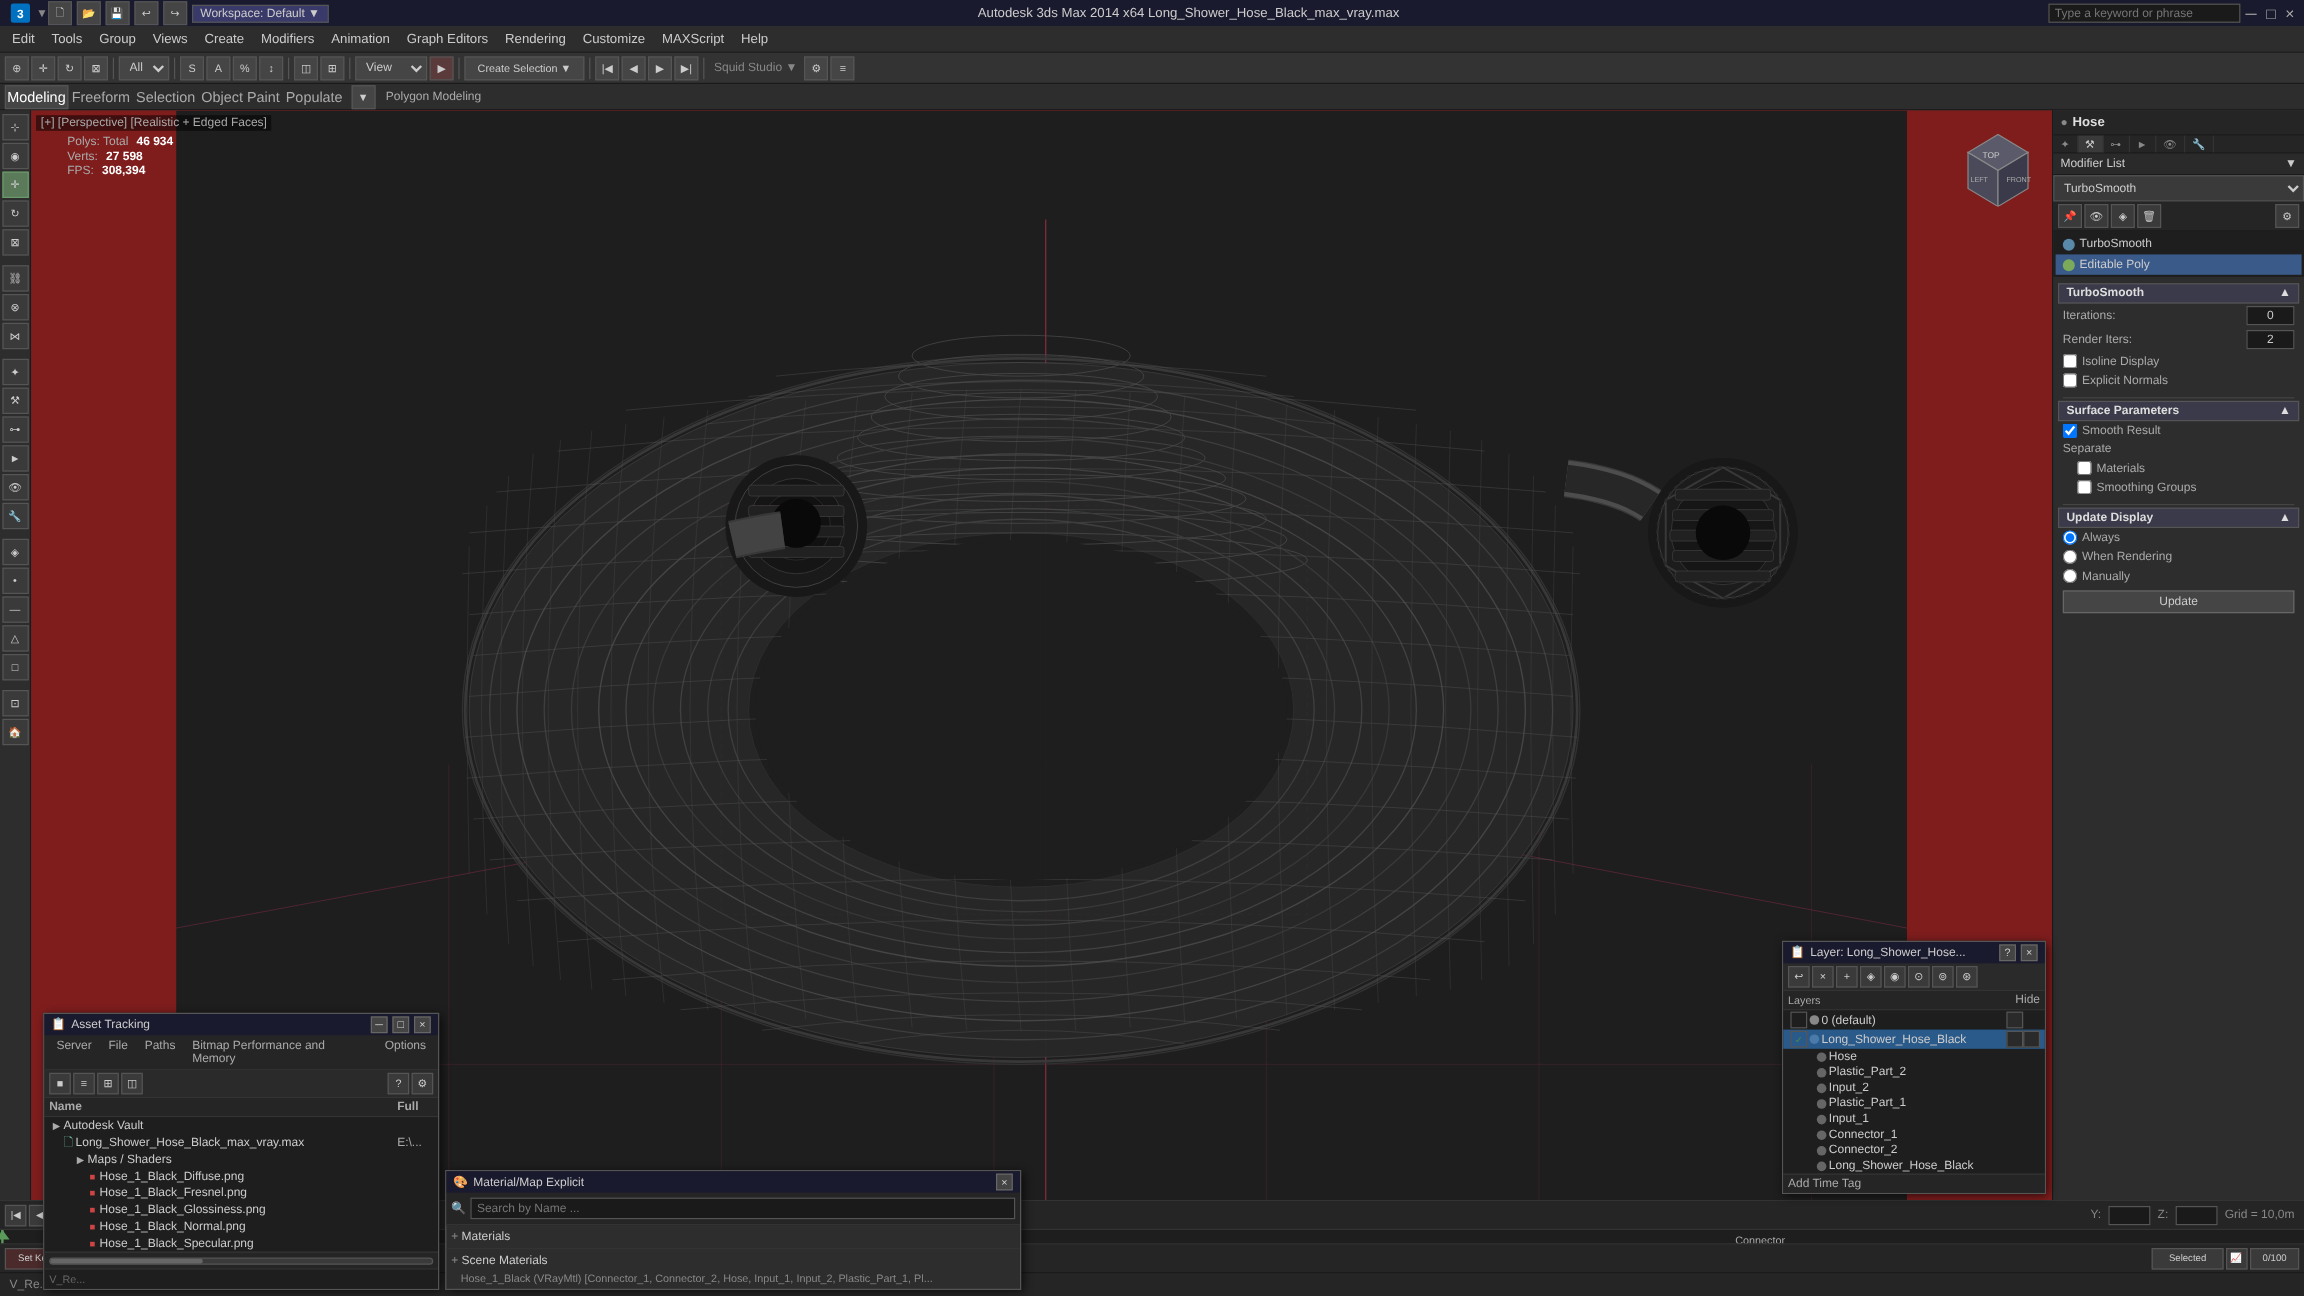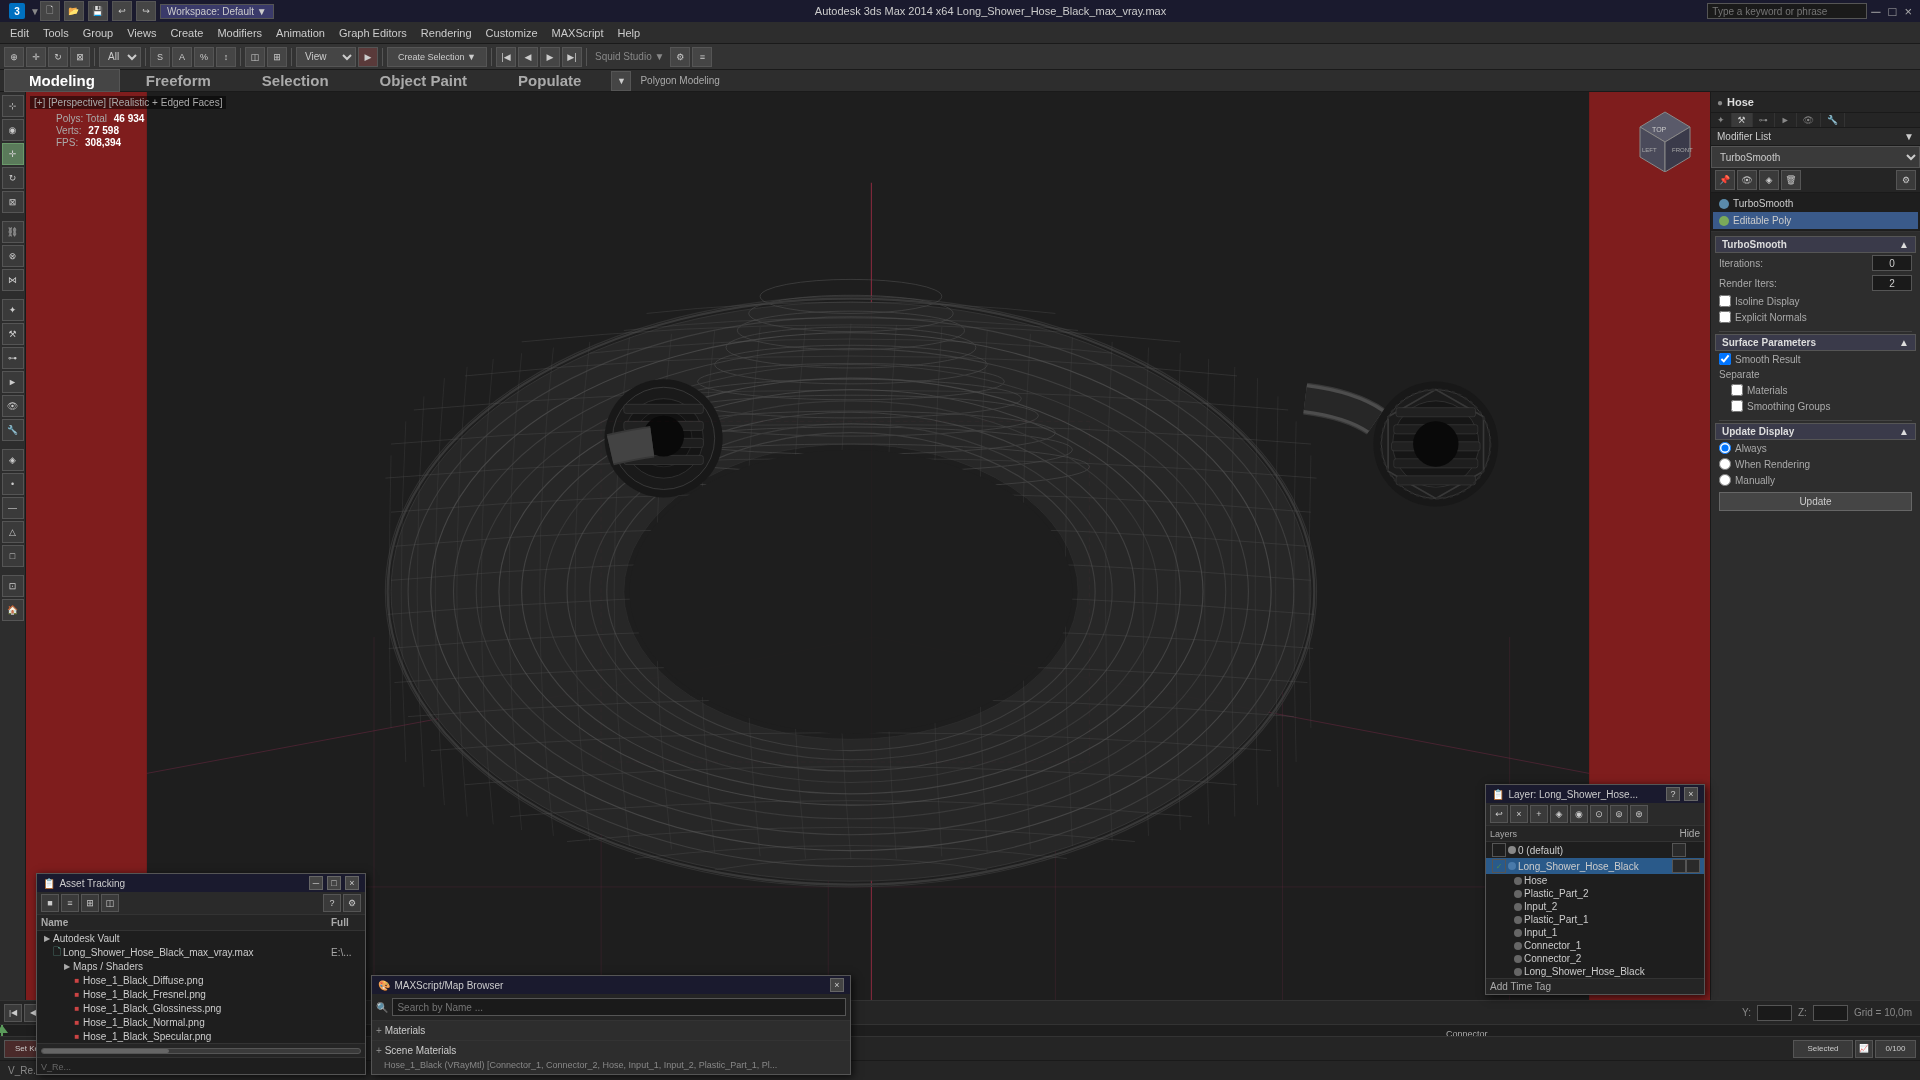--- a/index.html
+++ b/index.html
@@ -32,21 +32,21 @@
     }
     .toolbar-separator { width: 1px; height: 18px; background: #555; margin: 0 2px; }
     .toolbar-dropdown { height: 20px; background: #454545; border: 1px solid #555; color: #ccc; font-size: 10px; padding: 0 4px; }
 
     
     #modetabs {
       height: 22px; background: #2d2d2d; display: flex; align-items: center; padding: 0 4px; gap: 1px;
       border-bottom: 1px solid #1a1a1a;
     }
     .mode-tab {
-      padding: 2px 24px; cursor: pointer; color: #aaa; font-size: 15px; border: 1px solid transparent; font-weight: bold;
+      padding: 2px 1px; cursor: pointer; color: #aaa; font-size: 12px; border: 1px solid transparent;
     }
     .mode-tab.active { background: #454545; border: 1px solid #555; color: #fff; }
     #polygon-label { color: #aaa; font-size: 10px; padding: 2px 8px; }
 
     
     #main { display: flex; height: calc(1080px - 22px - 22px - 26px - 22px); }
 
     
     #leftsidebar { width: 26px; background: #2d2d2d; display: flex; flex-direction: column; align-items: center; padding: 2px 0; border-right: 1px solid #1a1a1a; }
     .side-btn { width: 22px; height: 22px; background: #3a3a3a; border: 1px solid #555; color: #ccc; font-size: 9px; cursor: pointer; display: flex; align-items: center; justify-content: center; margin: 1px 0; }
@@ -491,20 +491,27 @@
         <div class="fw-title">
           <span style="font-size:10px;">📋</span>
           <span>Asset Tracking</span>
         </div>
         <div class="fw-controls">
           <div class="fw-btn">─</div>
           <div class="fw-btn">□</div>
           <div class="fw-btn">×</div>
         </div>
       </div>
+      <div class="fw-menubar">
+        <span>Server</span>
+        <span>File</span>
+        <span>Paths</span>
+        <span>Bitmap Performance and Memory</span>
+        <span>Options</span>
+      </div>
       <div class="fw-toolbar">
         <div class="fw-tool-btn">■</div>
         <div class="fw-tool-btn">≡</div>
         <div class="fw-tool-btn">⊞</div>
         <div class="fw-tool-btn">◫</div>
         <div style="flex:1;"></div>
         <div class="fw-tool-btn">?</div>
         <div class="fw-tool-btn">⚙</div>
       </div>
       <div class="at-header-row">
@@ -561,21 +568,21 @@
       </div>
       <div style="background:#1e1e1e;padding:2px 4px;border-top:1px solid #333;">
         <span style="color:#666;font-size:9px;">V_Re...</span>
       </div>
     </div>
 
     <div class="floating-window" id="material-browser" style="left:345px; bottom:5px;">
       <div class="fw-titlebar">
         <div class="fw-title">
           <span style="font-size:10px;">🎨</span>
-          <span>MAXScript/Map Browser</span>
+          <span>Material/Map Explicit</span>
         </div>
         <div class="fw-controls">
           <div class="fw-btn">×</div>
         </div>
       </div>
       <div class="mb-search">
         <span style="font-size:10px;">🔍</span>
         <input type="text" placeholder="Search by Name ..." style="">
       </div>
       <div class="mb-section">

